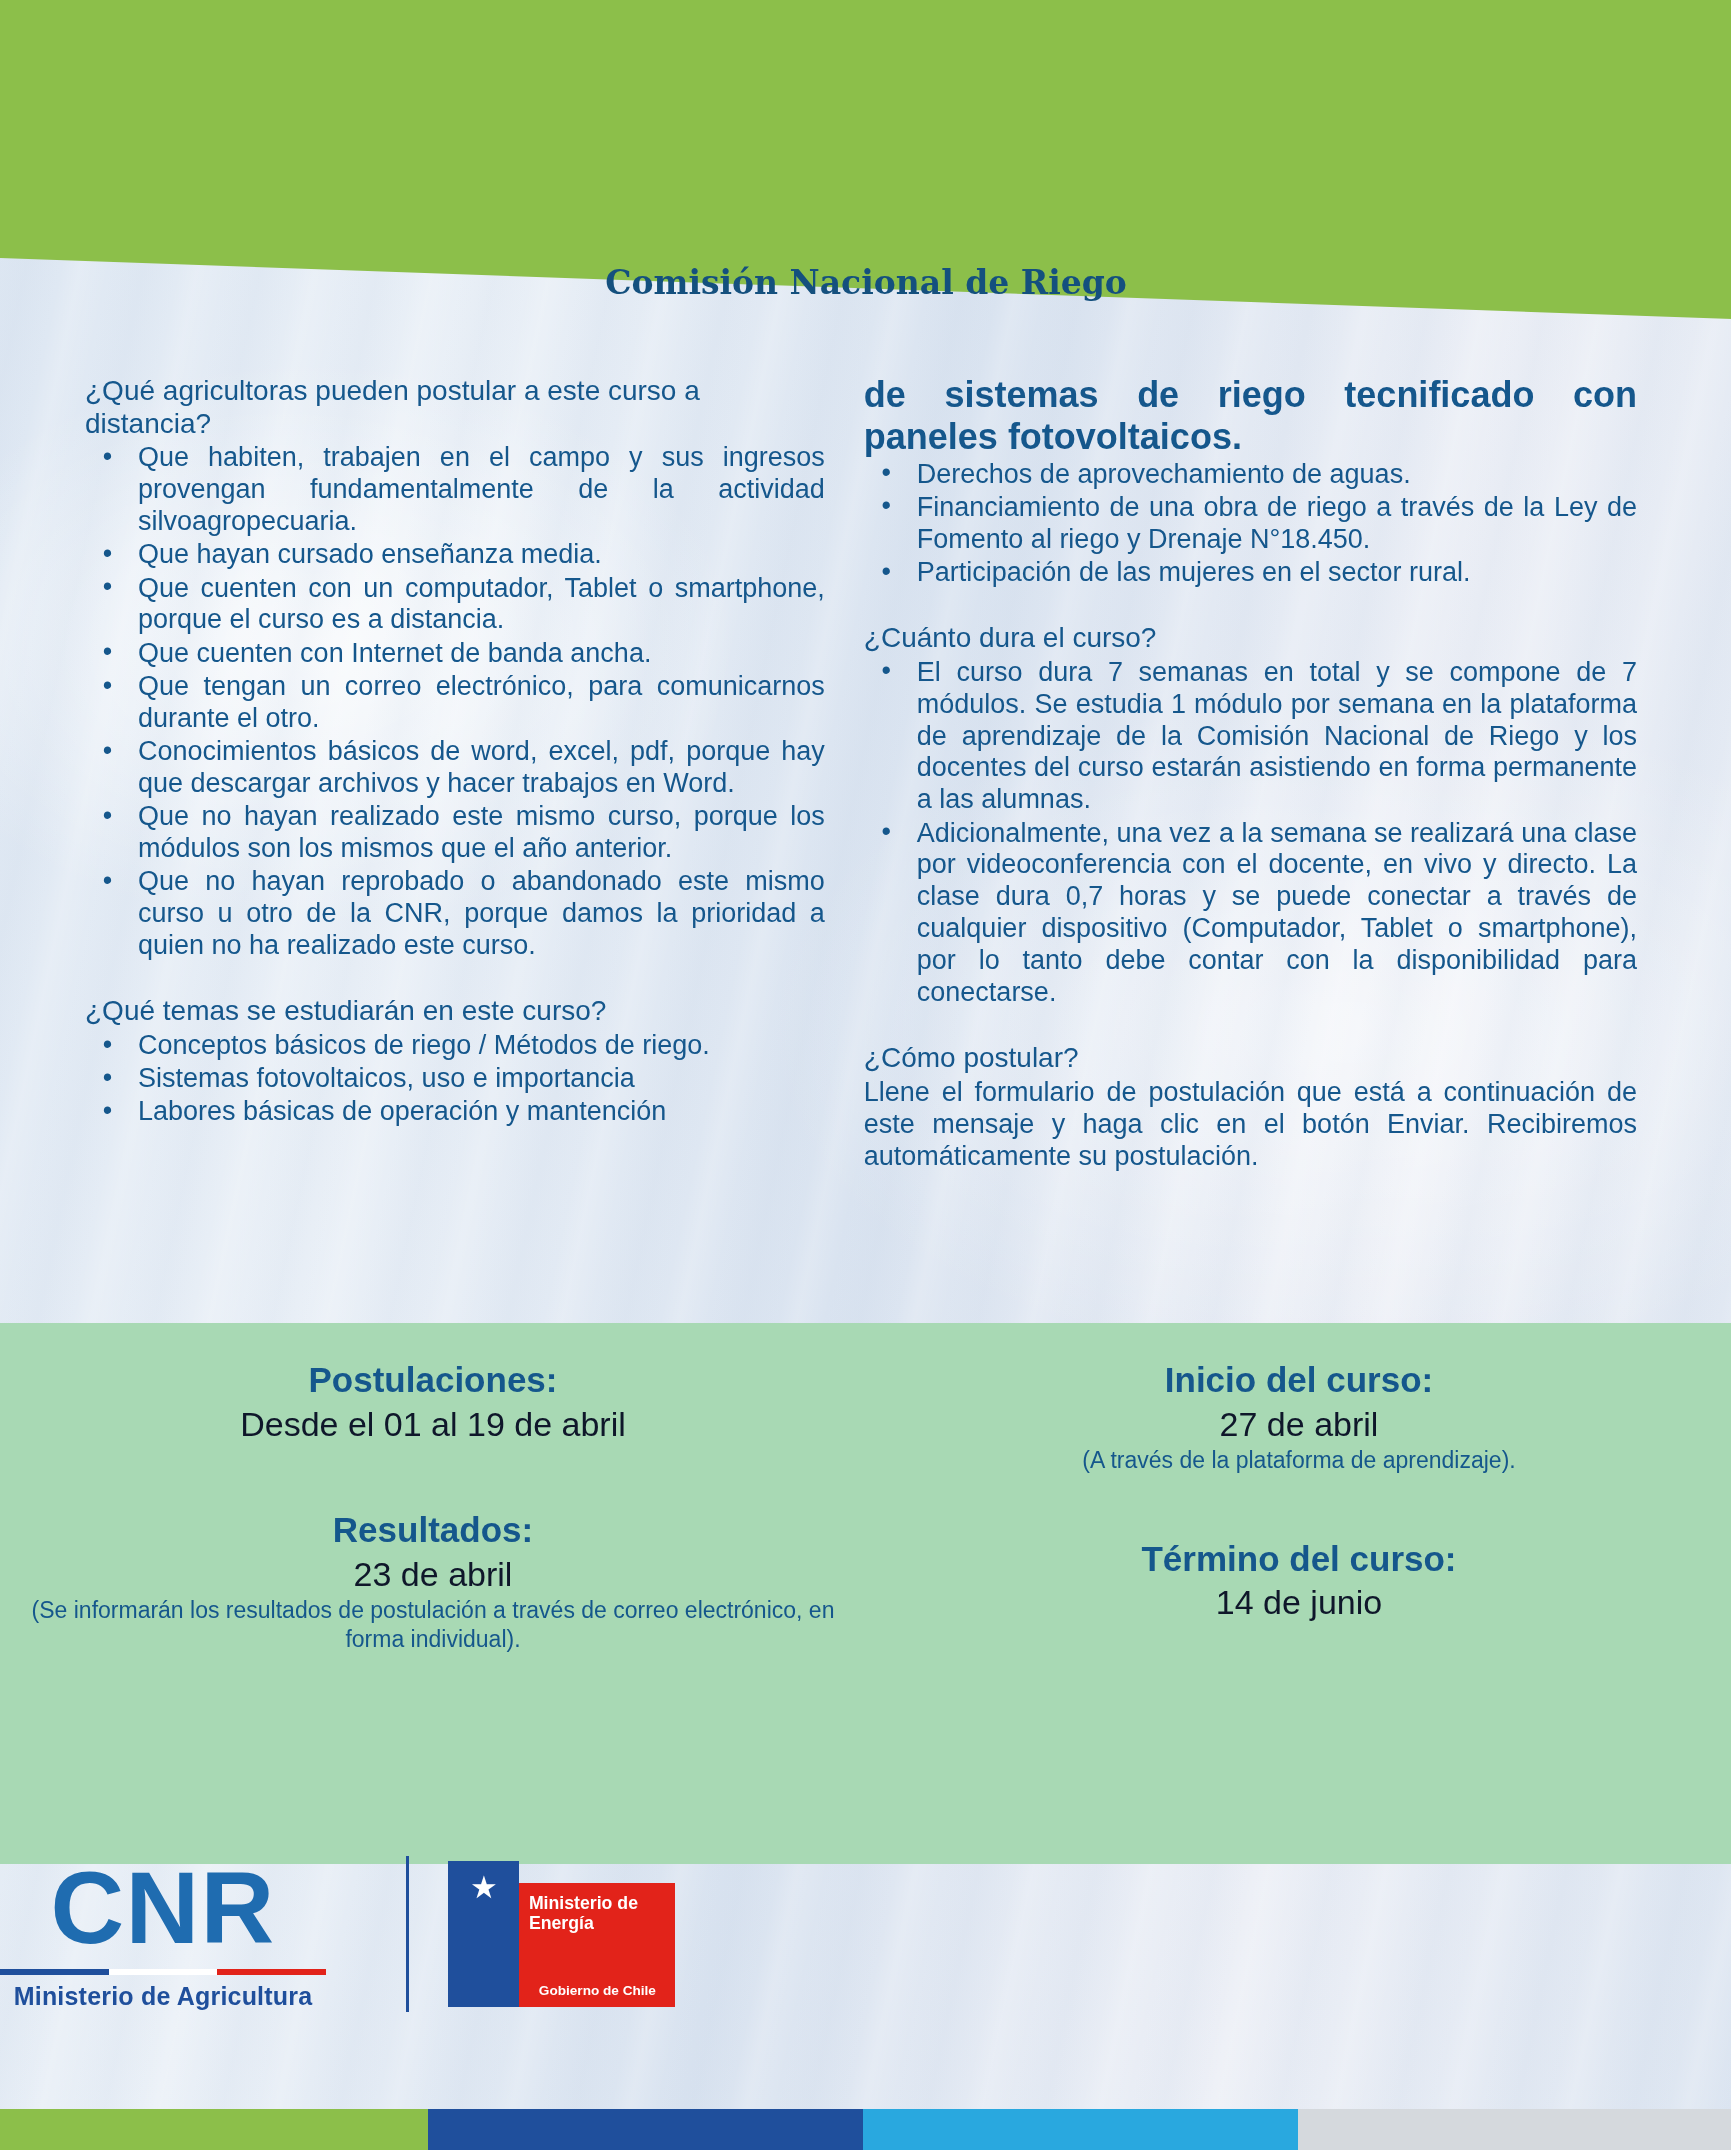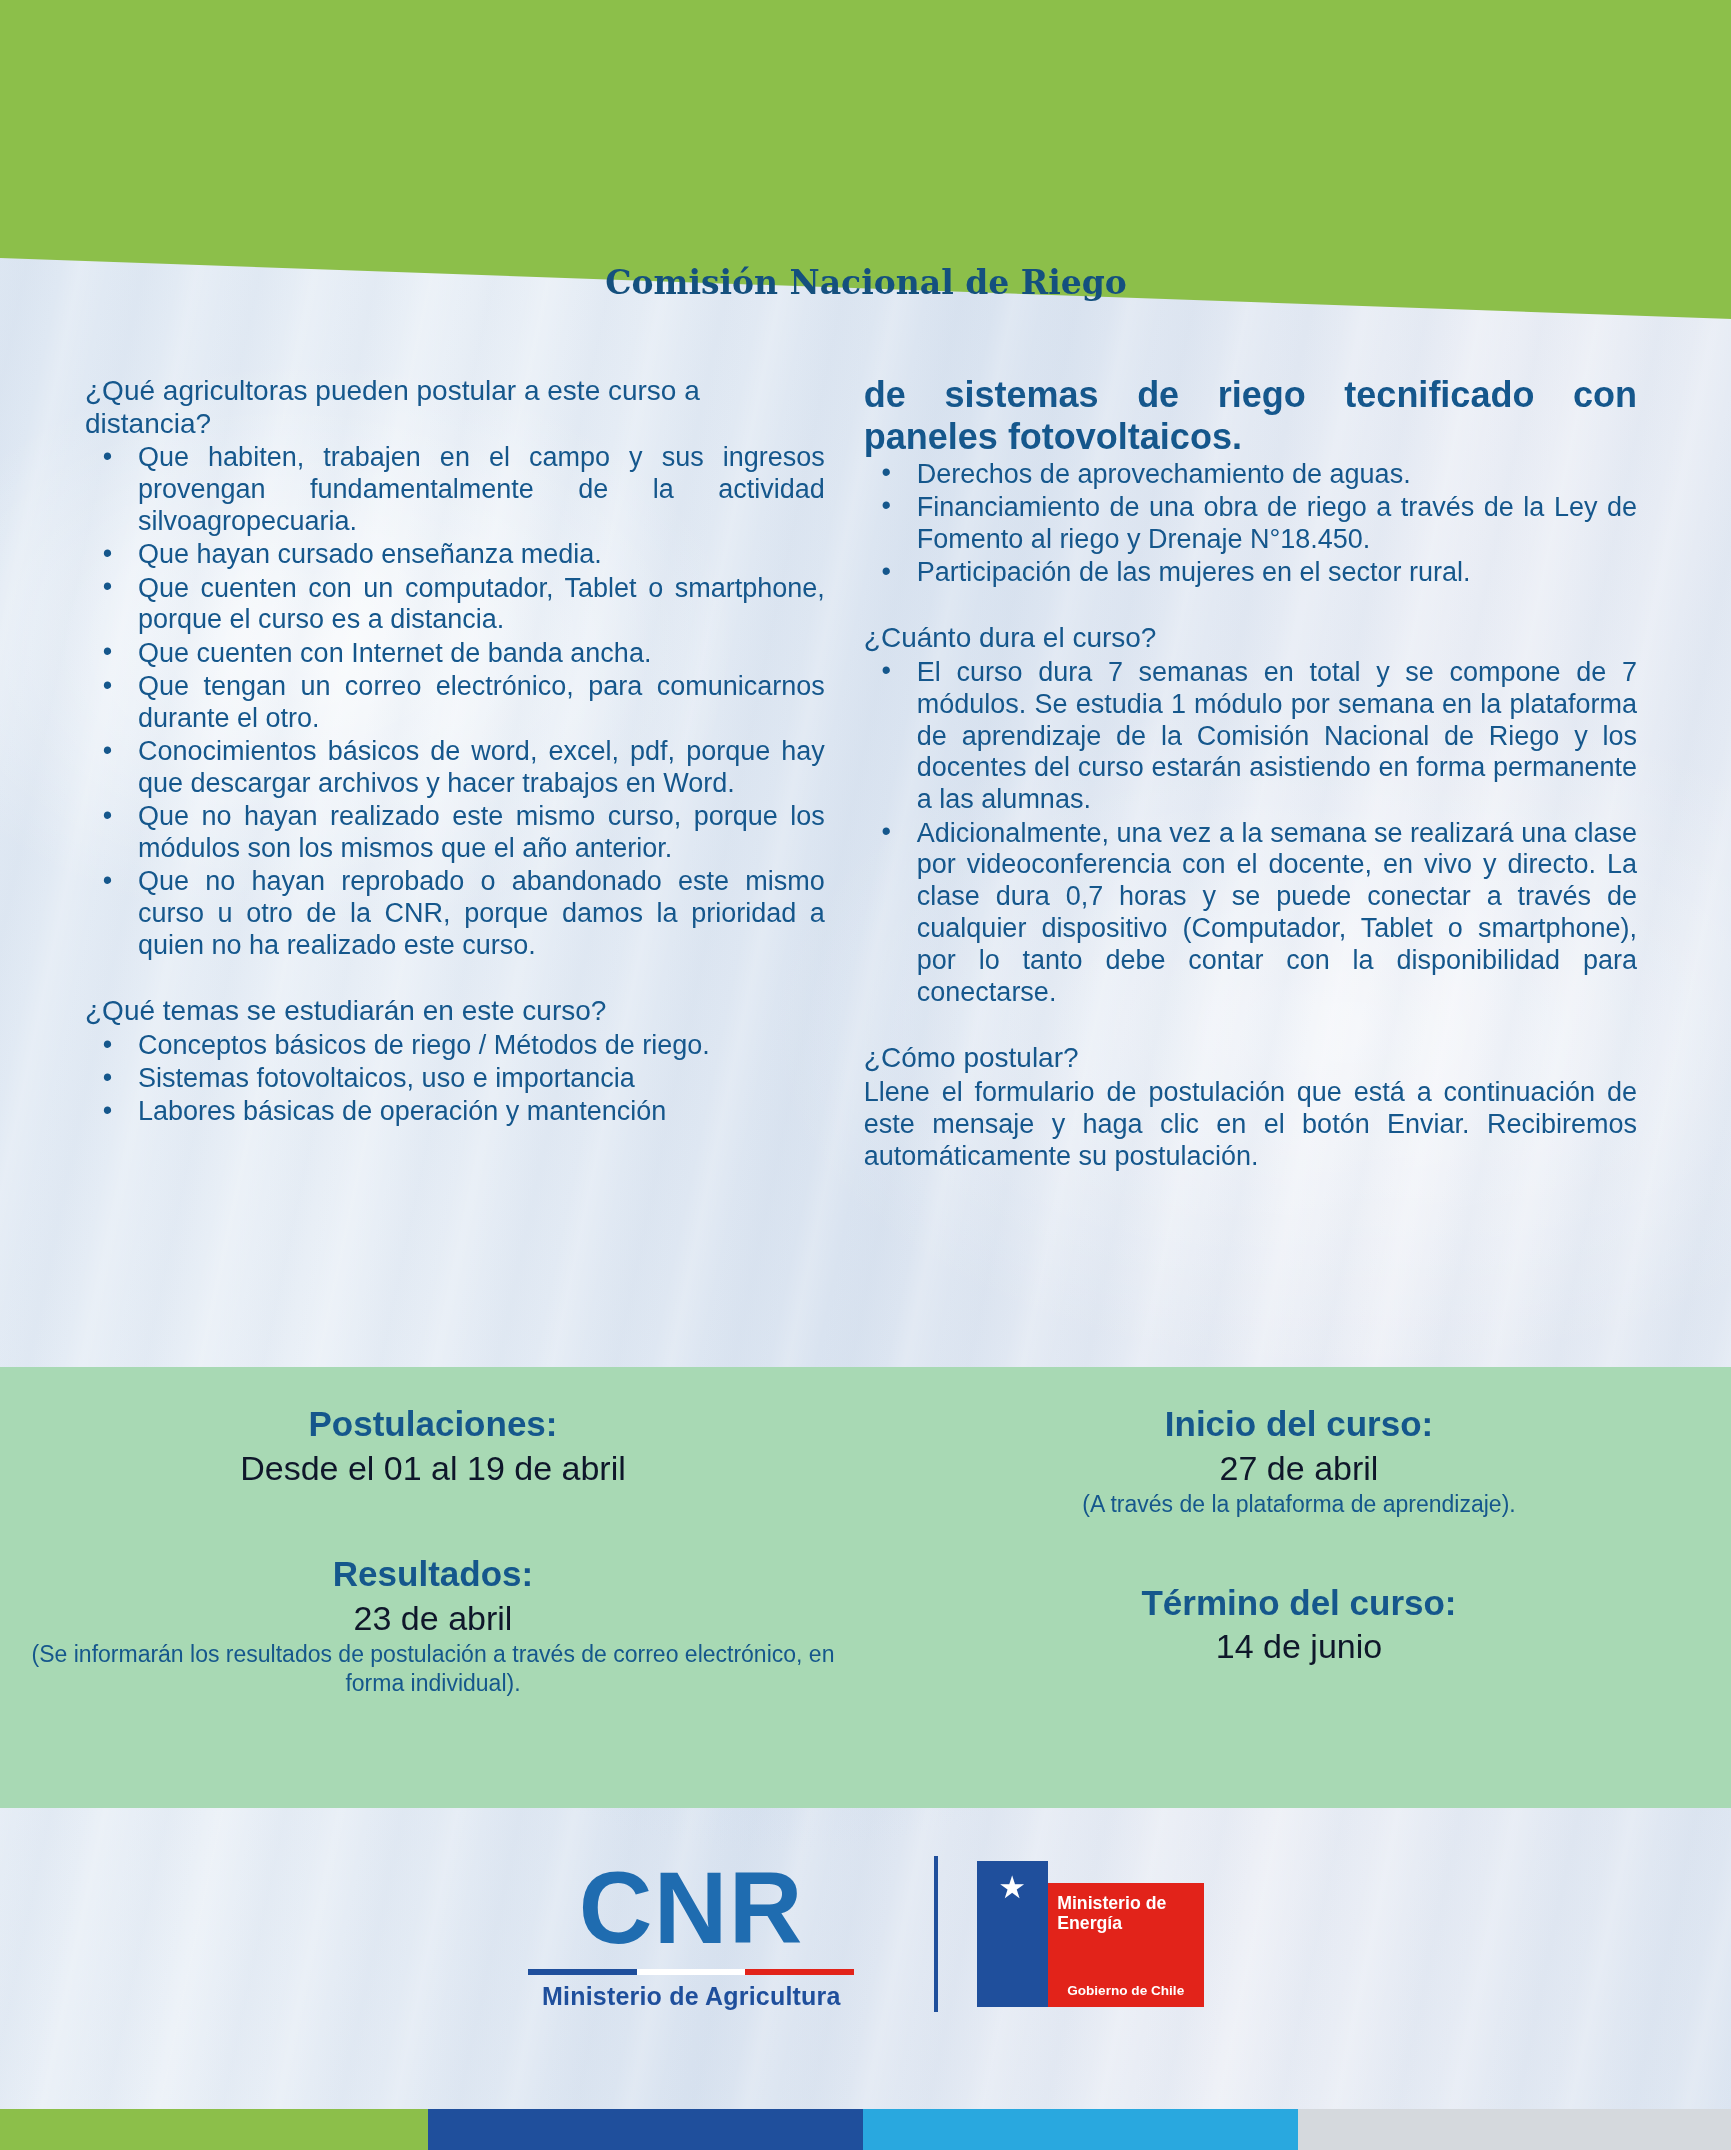--- a/index.html
+++ b/index.html
@@ -154,25 +154,24 @@
     padding-left: 53px;
     font-weight: bold;
   }
 
   
   .dates {
     position: absolute;
     top: 1323px;
     left: 0;
     width: 1732px;
-    height: 441px;
+    height: 541px;
     background: #a8d9b4;
     z-index: 3;
     display: flex;
-    margin-top: 44px;
   }
   .dates-col {
     flex: 1;
     padding-top: 35px;
     text-align: center;
   }
   .date-label {
     color: #15578c;
     font-size: 35px;
     font-weight: bold;
@@ -193,21 +192,20 @@
   
   .footer {
     position: absolute;
     top: 1764px;
     left: 0;
     width: 1732px;
     height: 340px;
     z-index: 3;
     display: flex;
     align-items: center;
-    justify-content: center;
     gap: 0;
   }
   .cnr-logo { text-align: center; padding-right: 41px; }
   .cnr-word {
     font-family: "Liberation Sans", sans-serif;
     font-weight: bold;
     font-size: 102px;
     color: #1f6cb0;
     letter-spacing: 1.4px;
     line-height: 1;

